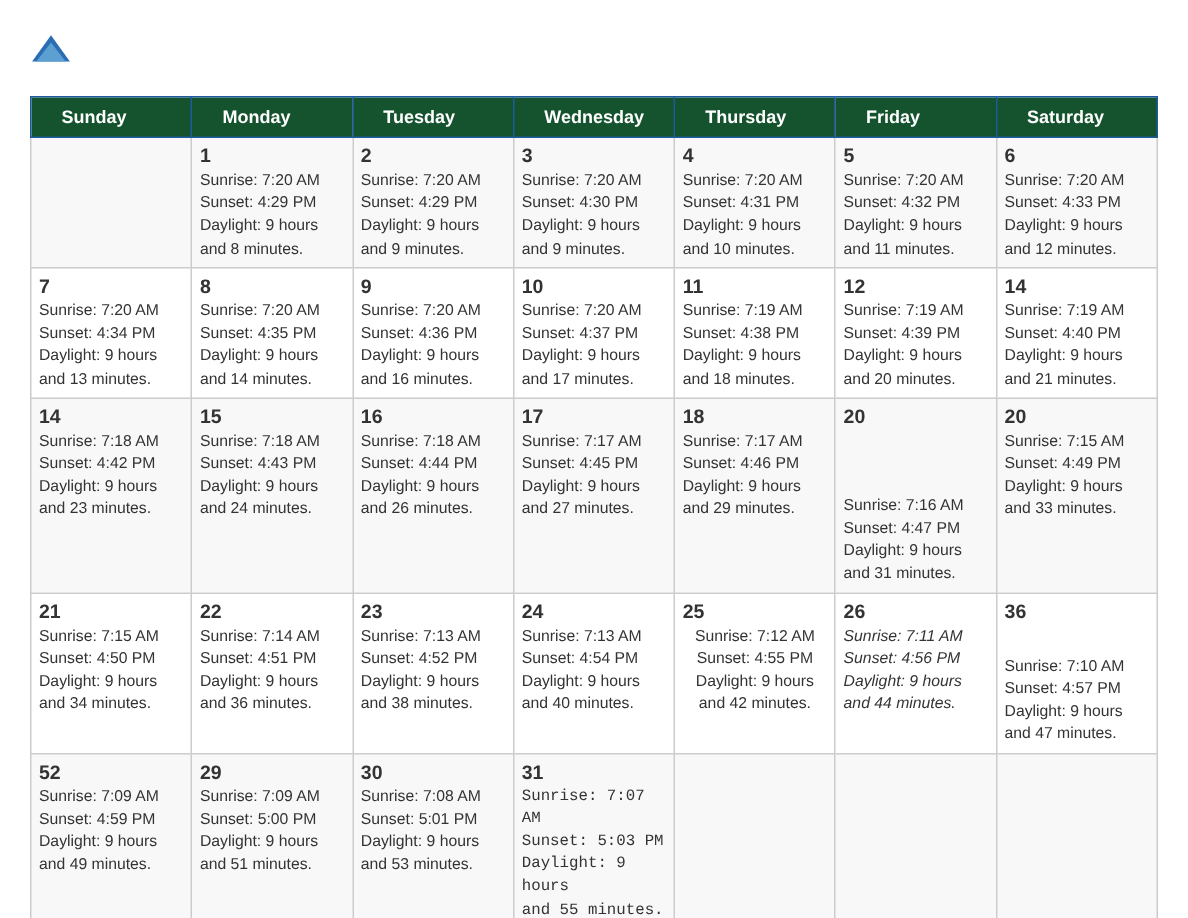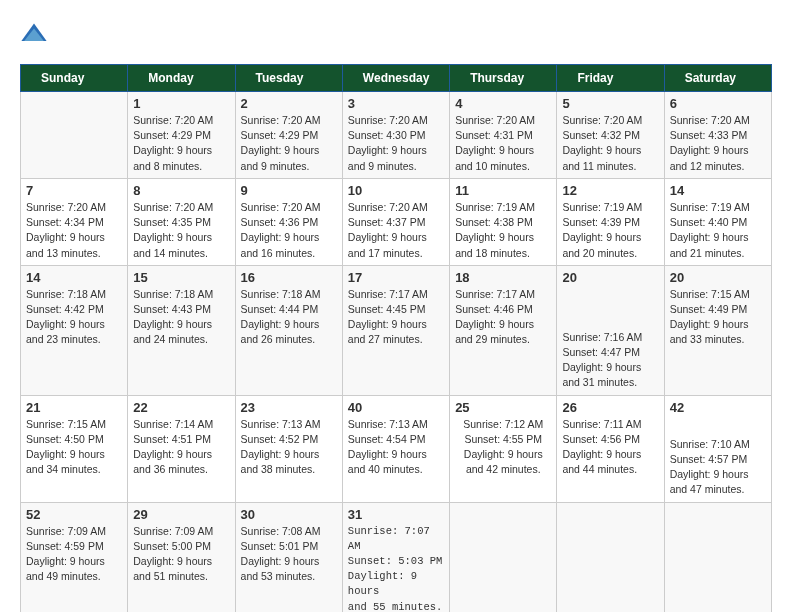--- a/index.html
+++ b/index.html
@@ -289,42 +289,42 @@
 and 36 minutes.</div>
         </td>
         <td>
           <span class="day-number">23</span>
           <div class="day-info" style="white-space: pre-line;">Sunrise: 7:13 AM
 Sunset: 4:52 PM
 Daylight: 9 hours
 and 38 minutes.</div>
         </td>
         <td>
-          <span class="day-number">40</span>
+          <span class="day-number">24</span>
           <div class="day-info" style="white-space: pre-line;">Sunrise: 7:13 AM
 Sunset: 4:54 PM
 Daylight: 9 hours
 and 40 minutes.</div>
         </td>
         <td>
           <span class="day-number">25</span>
           <div class="day-info" style="white-space: pre-line; text-align: center;">Sunrise: 7:12 AM
 Sunset: 4:55 PM
 Daylight: 9 hours
 and 42 minutes.</div>
         </td>
         <td>
           <span class="day-number">26</span>
-          <div class="day-info" style="white-space: pre-line;">Sunrise: 7:11 AM
+          <div class="day-info" style="white-space: pre-line; font-style: italic;">Sunrise: 7:11 AM
 Sunset: 4:56 PM
 Daylight: 9 hours
 and 44 minutes.</div>
         </td>
         <td>
-          <span class="day-number">42</span>
+          <span class="day-number">36</span>
           <div class="day-info" style="white-space: pre-line; margin-top: 22px;">Sunrise: 7:10 AM
 Sunset: 4:57 PM
 Daylight: 9 hours
 and 47 minutes.</div>
         </td>
       </tr>
       <tr>
         <td>
           <span class="day-number">52</span>
           <div class="day-info" style="white-space: pre-line;">Sunrise: 7:09 AM

